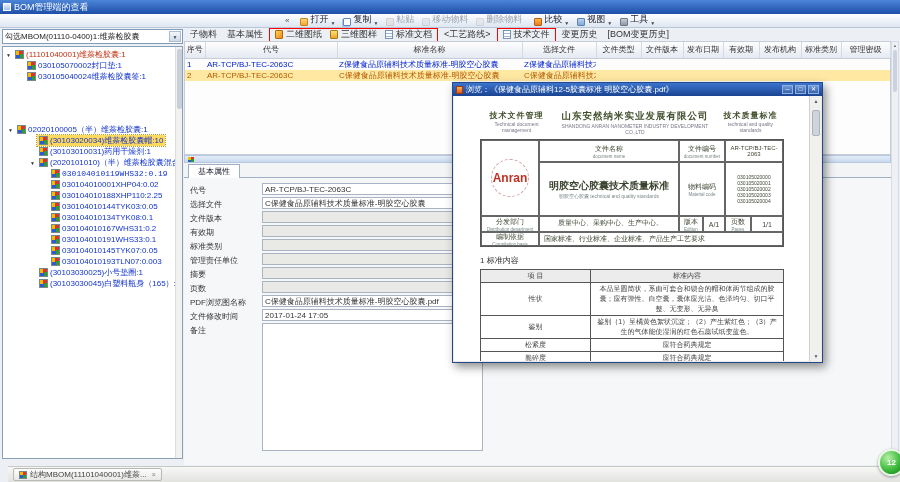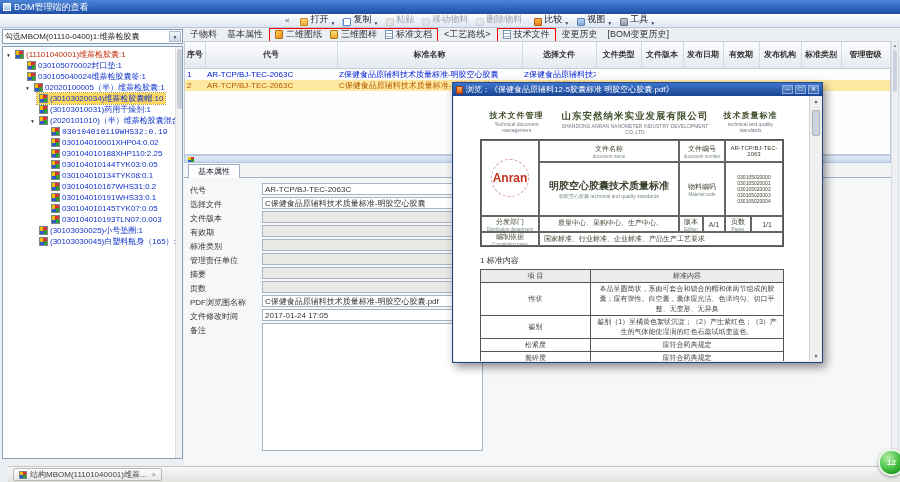--- a/index.html
+++ b/index.html
@@ -41,21 +41,21 @@
 .tabstrip{position:absolute;left:186px;top:28px;width:707px;height:13px;display:flex;align-items:center;gap:2px;font-size:9px;color:#333}
 .tab-item{padding:0 4px;display:inline-flex;gap:3px;align-items:center;white-space:nowrap}
 .red-box{display:inline-flex;border:1px solid #f00;padding:0 1px;height:14px;align-items:center}
 .ti{width:8px;height:9px;display:inline-block;flex:none}
 .ti-draw2d{background:linear-gradient(135deg,#ffd24a,#f08a1e);border:1px solid #b06510;border-radius:1px}
 .ti-draw3d{background:linear-gradient(#ffe07a,#e8a62a);border:1px solid #a87a14;border-radius:1px}
 .ti-doc{background:repeating-linear-gradient(#fff 0 2px,#9fb8d8 2px 3px);border:1px solid #7a93ad}
 
 .grid-area{position:absolute;left:184px;top:41px;width:707px;height:114px;background:#fdfdfe;border:1px solid #c6cdd8}
 table.data{border-collapse:collapse;table-layout:fixed;width:705px;font-size:8px}
-table.data th{background:linear-gradient(#fdfdfe,#e4e9f1);border-right:1px solid #d4dae4;border-bottom:1px solid #c6cdd8;font-weight:bold;color:#333;height:26px;overflow:hidden;white-space:nowrap}
+table.data th{background:linear-gradient(#fdfdfe,#e4e9f1);border-right:1px solid #d4dae4;border-bottom:1px solid #c6cdd8;font-weight:normal;color:#333;height:16px;overflow:hidden;white-space:nowrap}
 table.data td{height:10px;overflow:hidden;white-space:nowrap;padding:0 2px}
 tr.row-blue td{color:#0020d0}
 tr.row-selected{background:#ffe9a2}
 tr.row-selected td{color:#b25900}
 
 .right-scroll{position:absolute;right:1px;top:41px;width:8px;bottom:17px;background:#eef0f4;border:1px solid #d8dde4}
 .rs-thumb{position:absolute;left:1px;top:8px;width:4px;height:42px;background:#c9d2de;border-radius:2px}
 .rs-arrow{position:absolute;left:0;width:6px;font-size:4px;color:#667;text-align:center}
 
 .detail{position:absolute;left:184px;top:155px;width:707px;bottom:17px;background:#f3f4f6}
@@ -179,21 +179,21 @@
           <span class="lbl">030105070002封口垫:1</span>
         </span>
       </div>
       <div class="tree-row" style="padding-left: 13px;">
         <span class="twisty"></span>
         <span class="wrap">
           <span class="bom-icon"></span>
           <span class="lbl">030105040024维萘检胶囊签:1</span>
         </span>
       </div>
-      <div class="tree-row" style="padding-left: 20px;">
+      <div class="tree-row" style="padding-left: 3px; margin-top: 42px;">
         <span class="twisty">▼</span>
         <span class="wrap">
           <span class="bom-icon"></span>
           <span class="lbl">02020100005（半）维萘检胶囊:1</span>
         </span>
       </div>
       <div class="tree-row selected" style="padding-left: 25px;">
         <span class="twisty"></span>
         <span class="wrap">
           <span class="bom-icon"></span>

